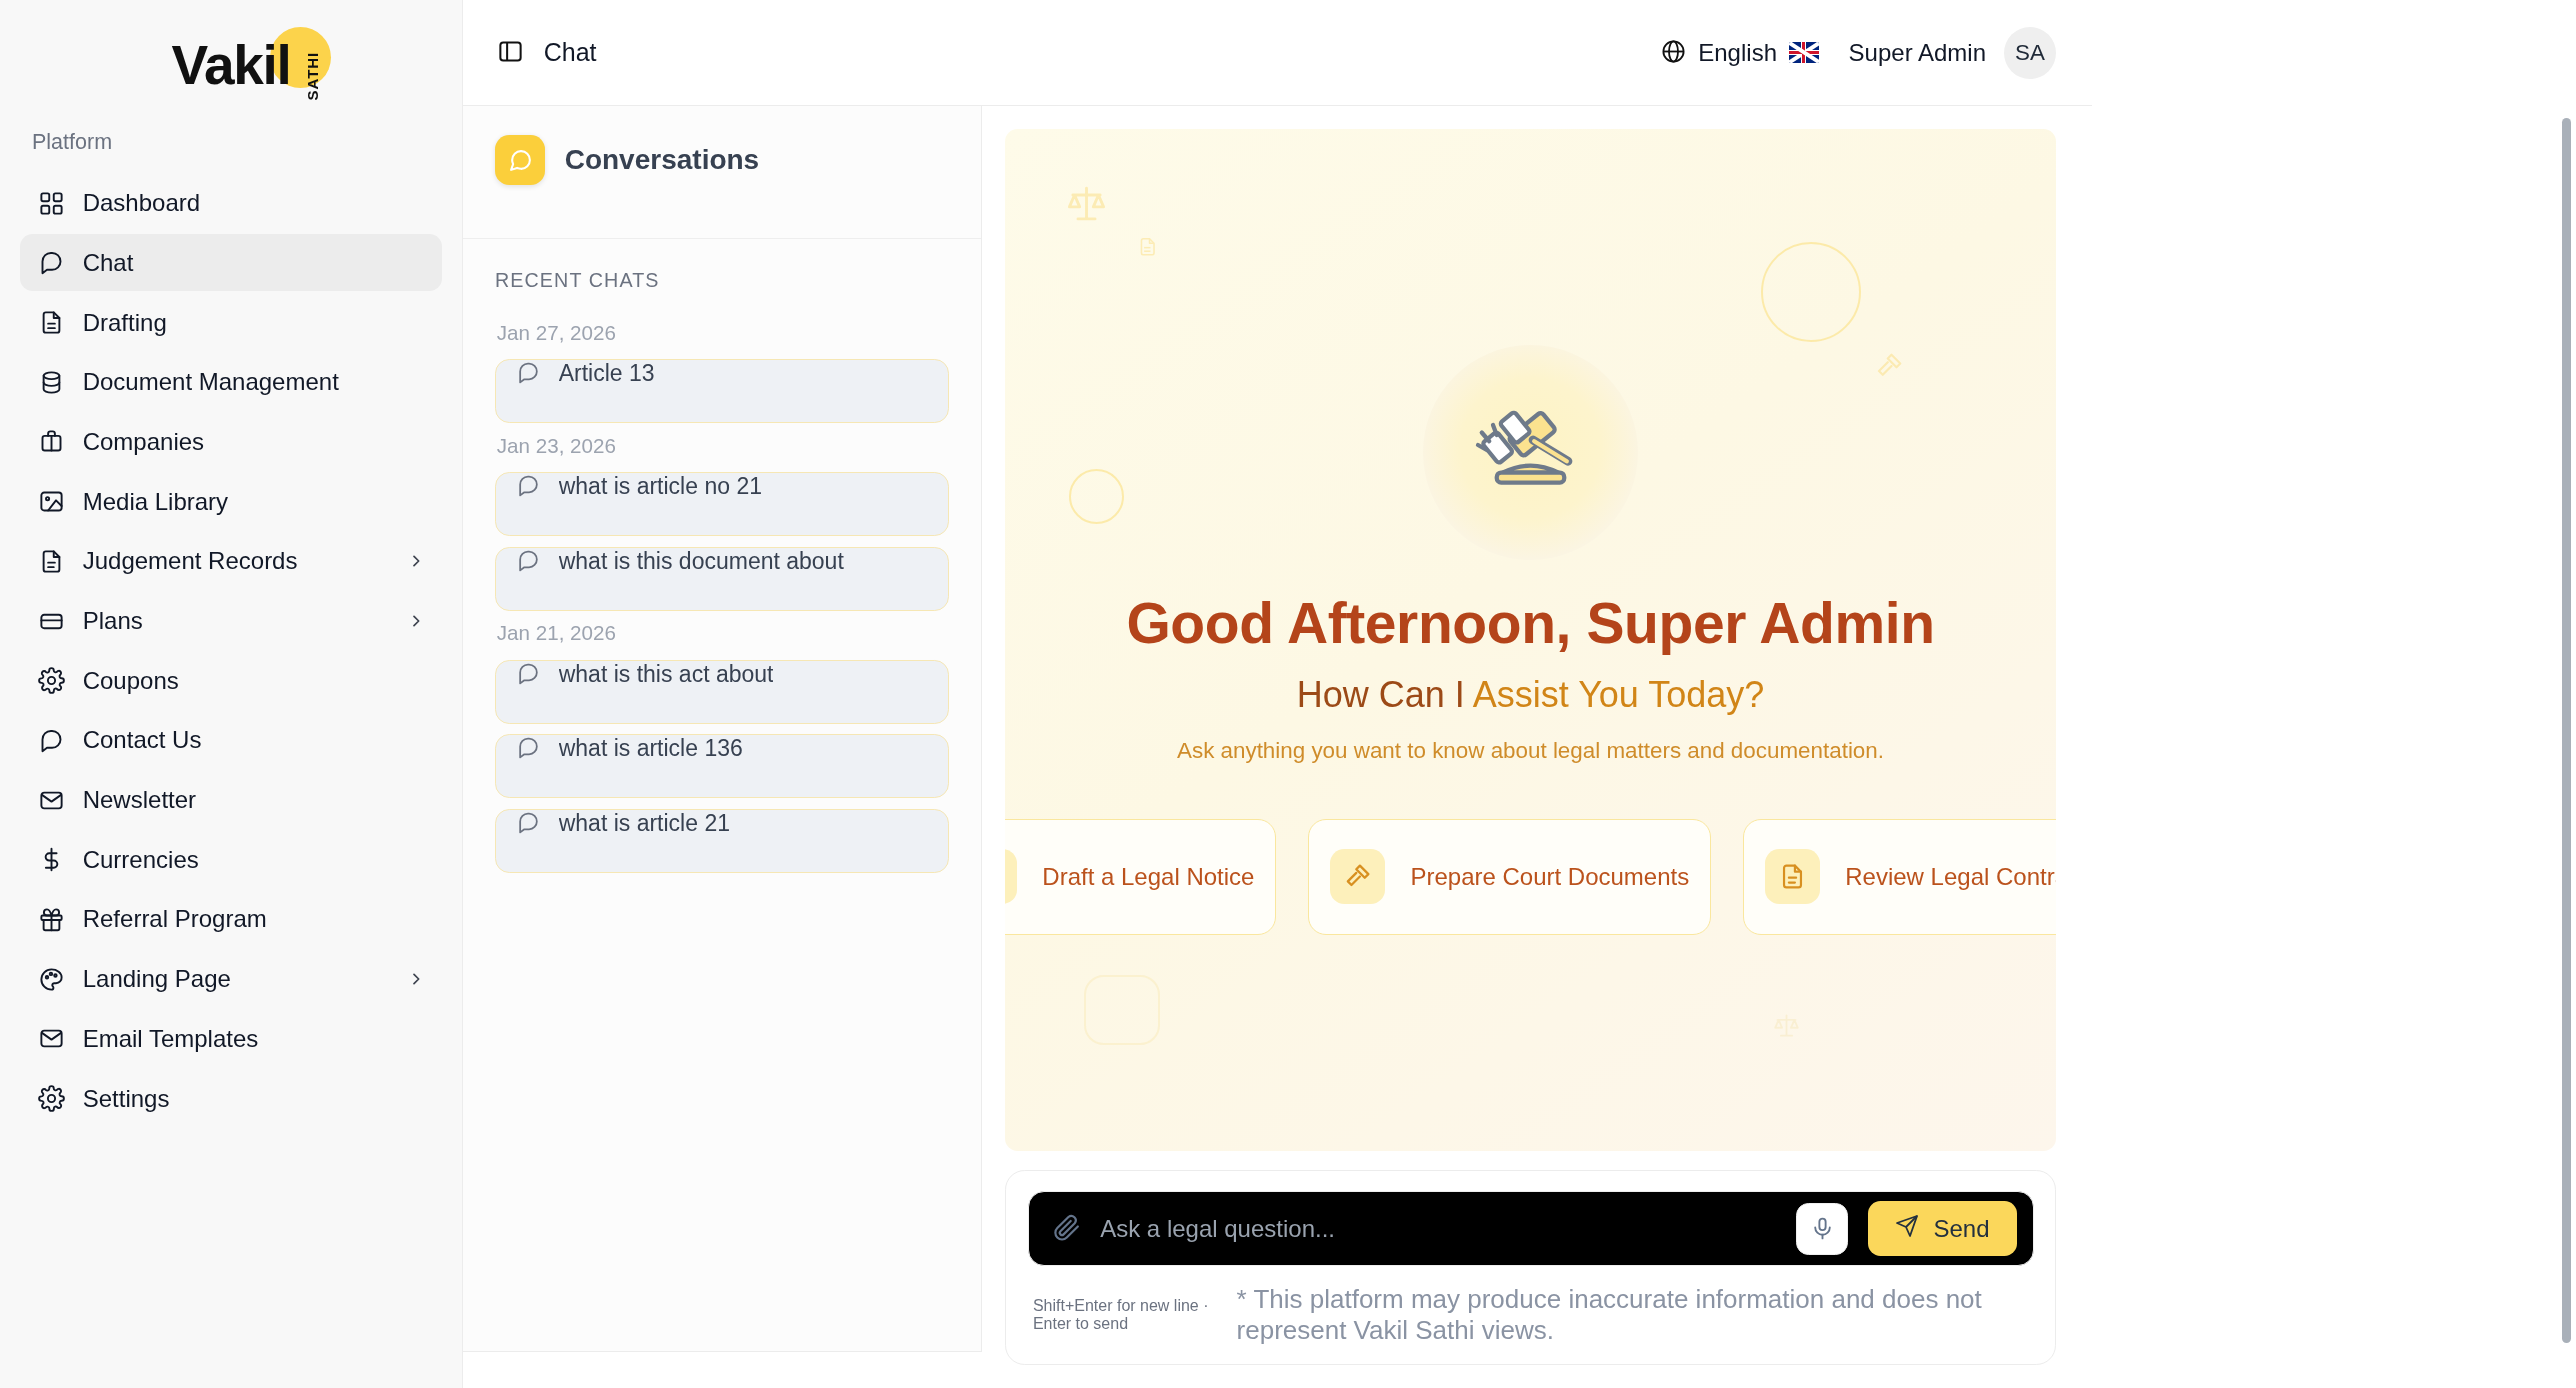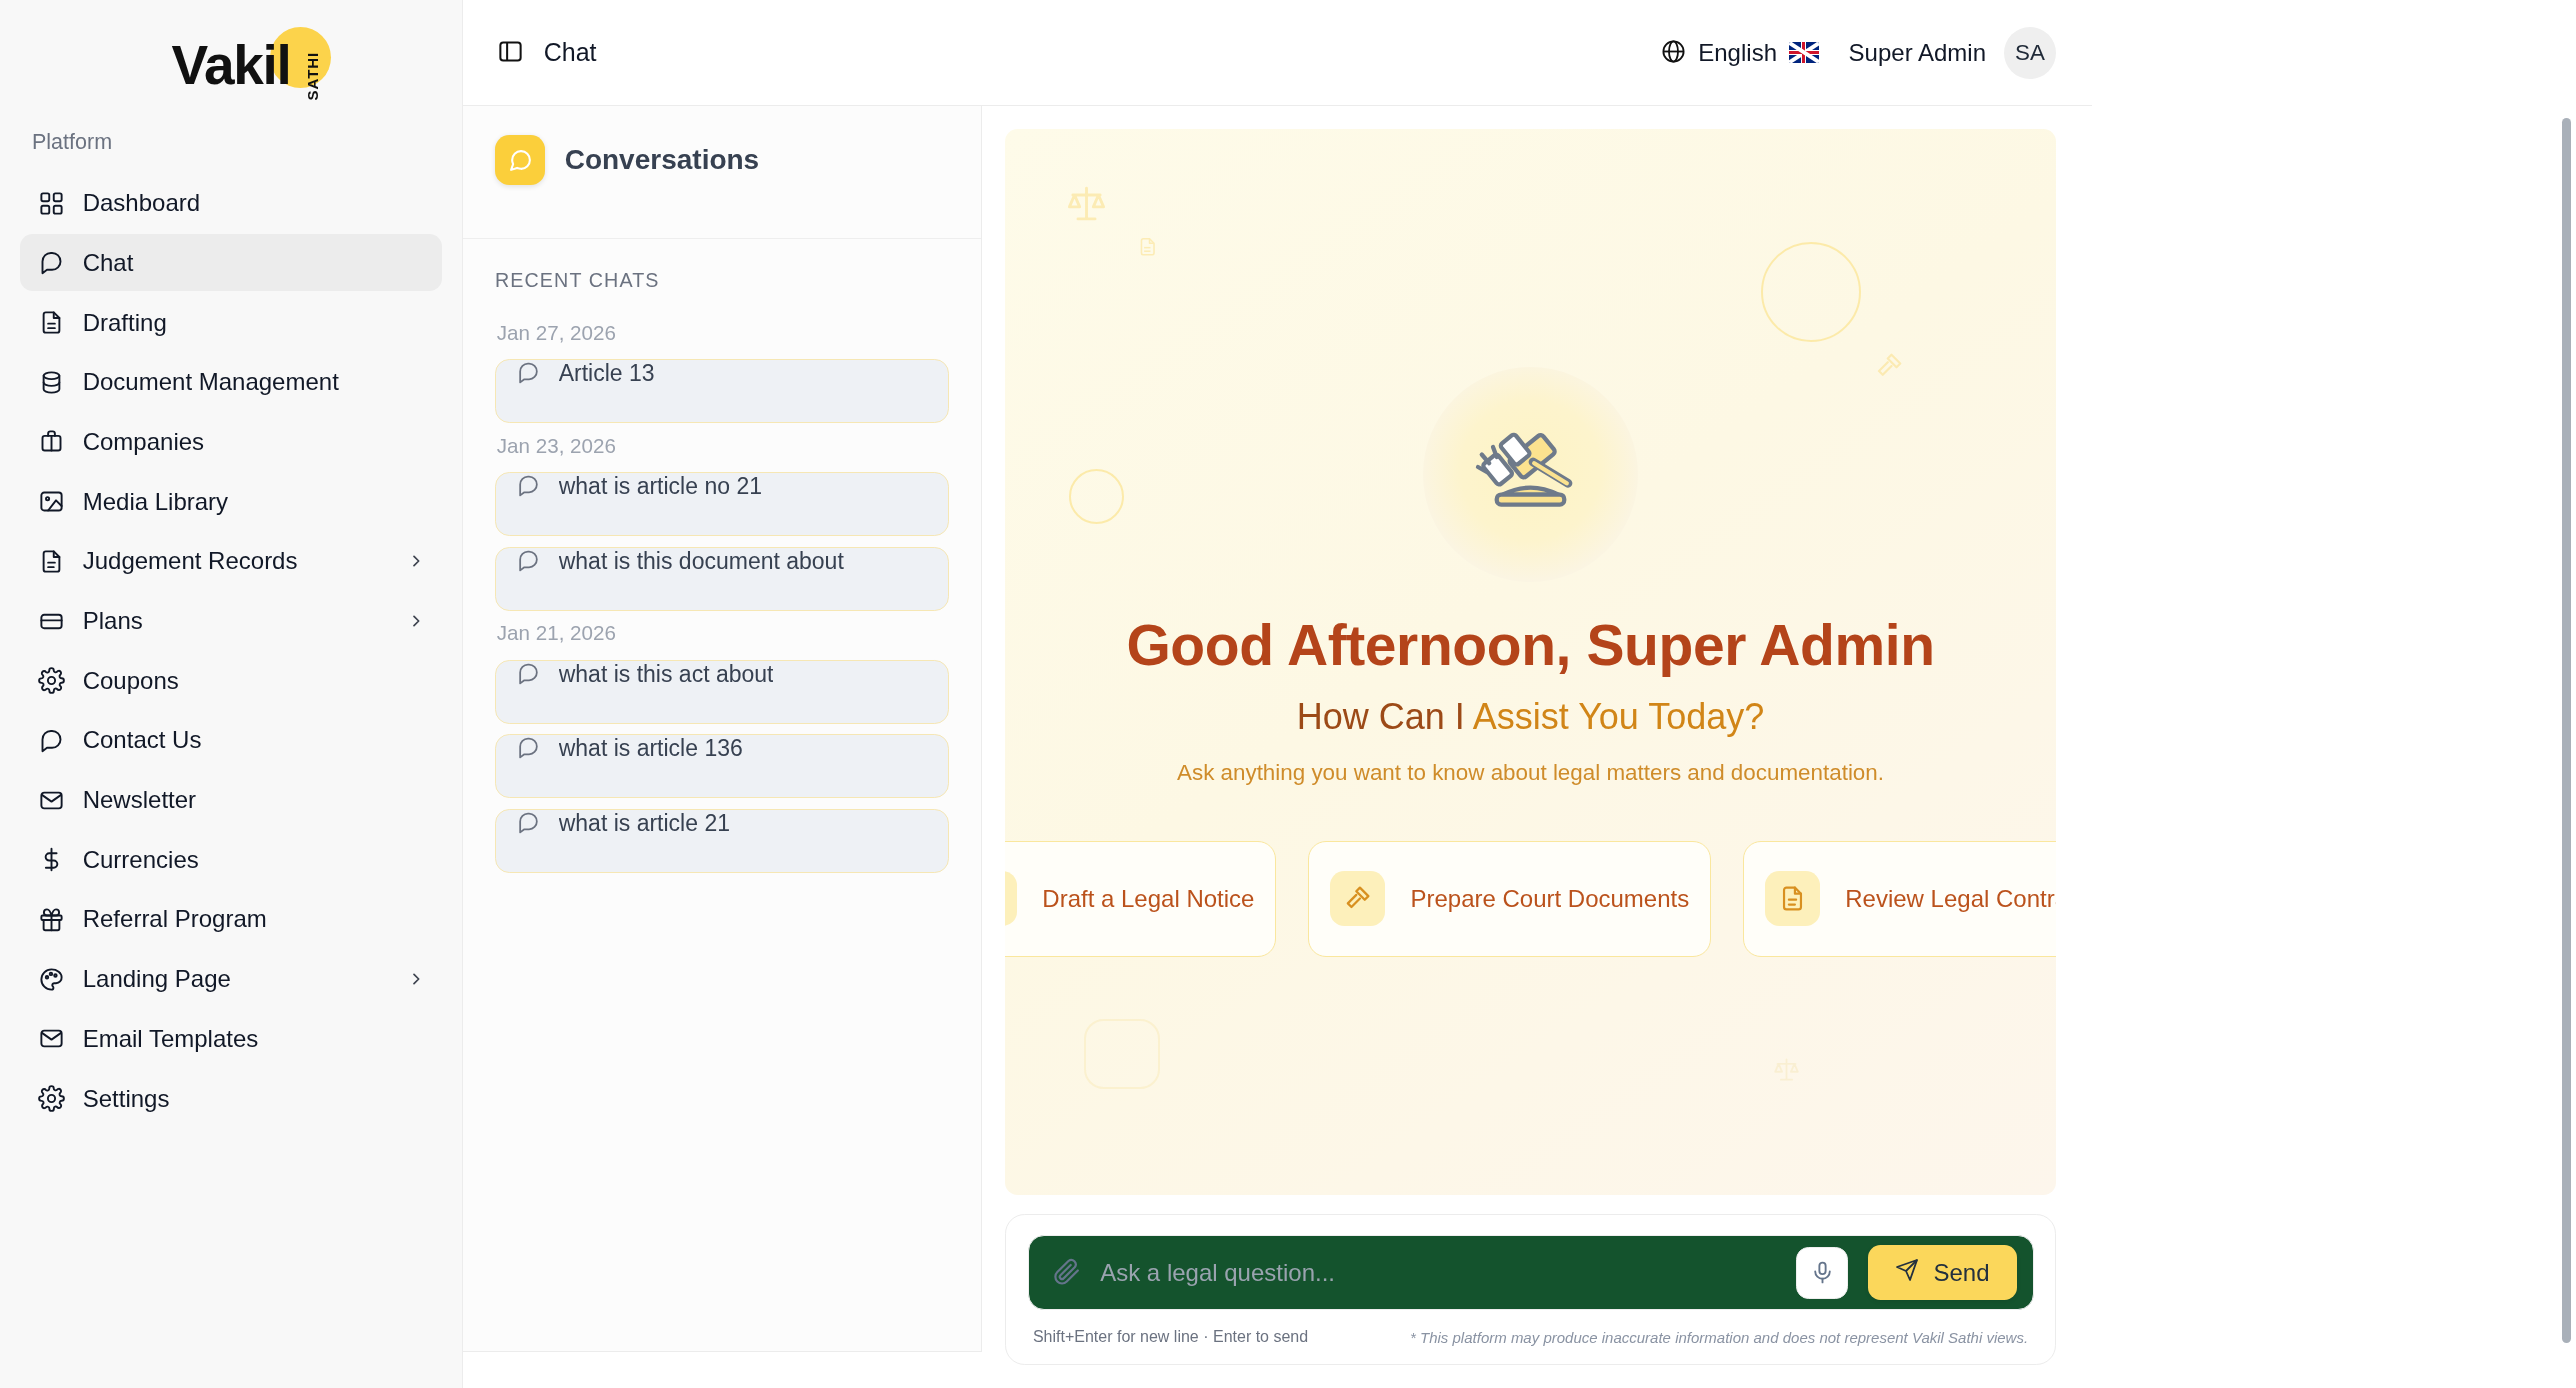--- a/index.html
+++ b/index.html
@@ -192,40 +192,40 @@
 
   
   .composer { padding: 19.7px 36px 23px 23px; }
   .composer-box {
     border: 0.9px solid #ececec; border-radius: 19.7px; background: #fff;
     padding: 19.7px 21.5px 18px 21.5px;
   }
   .input-row {
     display: flex; align-items: center; gap: 19.7px;
     border: 0.9px solid #eeeeee; border-radius: 16px;
-    height: 75px; padding: 0 16px 0 23px; background: #14532d;
+    height: 75px; padding: 0 16px 0 23px; background: #000000;
   }
   .ph { flex: 1; font-size: 24px; color: #9aa3af; }
   .mic {
     width: 52px; height: 52px; border: 0.9px solid #eeeeee; border-radius: 12.5px;
     display: flex; align-items: center; justify-content: center; cursor: pointer;
     background: #fff; flex: 0 0 52px;
   }
   .send {
     height: 55px; border: none; border-radius: 12.5px; background: #FBD75B;
     display: flex; align-items: center; gap: 14.3px; padding: 0 27px;
     font-size: 24px; color: #23303e; cursor: pointer; font-family: inherit;
     box-shadow: 0 1.8px 4.5px rgba(0,0,0,.08);
   }
   .hint-row {
     display: flex; align-items: center; justify-content: space-between;
     margin-top: 18px; padding: 0 5.4px;
   }
   .hint { font-size: 16px; color: #6b7280; }
-  .disc { font-size: 15px; color: #8a93a3; font-style: italic; }
+  .disc { font-size: 26px; color: #8a93a3; }
 
   
   .sbar {
     position: absolute; right: 5.4px; top: 118px; width: 9px; height: 1225px;
     background: #9aa2ad; border-radius: 5.4px; opacity: .85;
   }
 </style>
 </head>
 <body>
 

